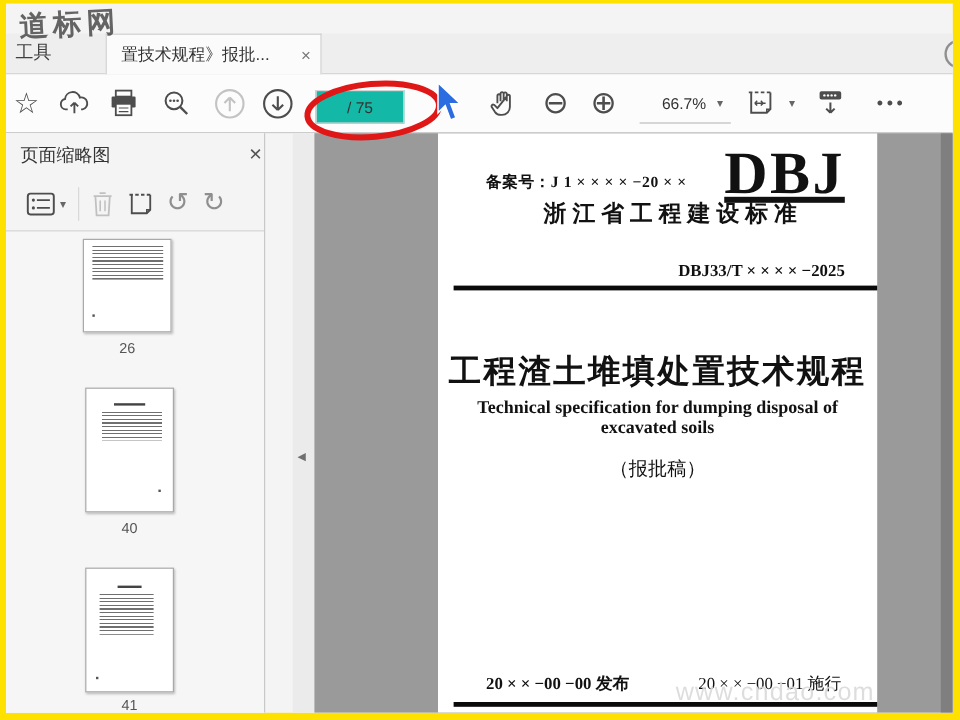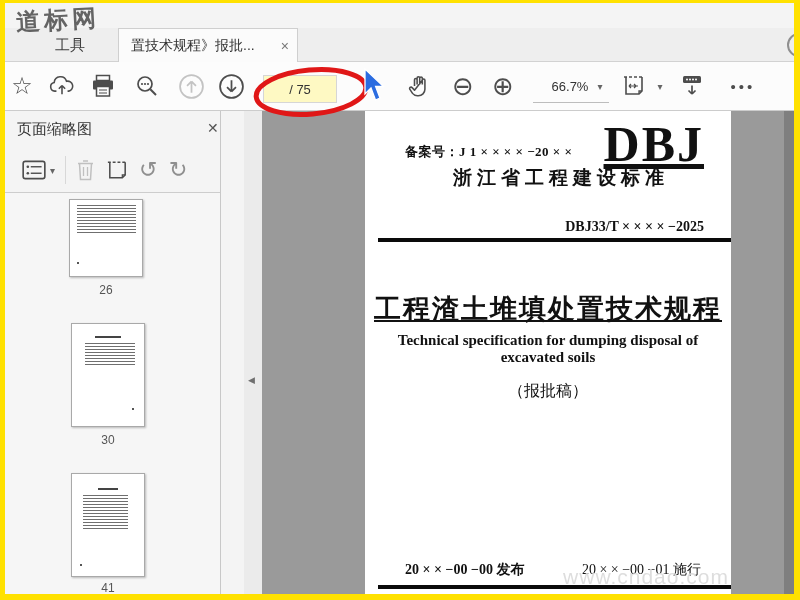--- a/index.html
+++ b/index.html
@@ -9,39 +9,39 @@
   
   .app { position:absolute; left:5px; top:3px; width:789px; height:591px; background:#f4f4f4; overflow:hidden; }
 
   
   .titlebar { position:absolute; left:0; top:0; width:100%; height:25px; background:#18790f; color:#fff;
               font-size:12px; line-height:25px; padding-left:4px; white-space:nowrap; overflow:hidden; }
 
   
   .tabbar { position:absolute; left:0; top:25px; width:100%; height:34px; background:#eeeeee;
             border-bottom:1px solid #d2d2d2; }
-  .tab-tools { position:absolute; left:8px; top:0; width:72px; height:46px; text-align:right;
-               font-size:15px; color:#404040; line-height:34px; cursor:default; }
+  .tab-tools { position:absolute; left:8px; top:0; width:72px; height:46px; text-align:left;
+               font-size:15px; color:#404040; line-height:34px; cursor:default;font-family:Liberation Mono, monospace; }
   .tab-doc { position:absolute; left:83px; top:0; width:180px; height:34px; background:#fbfbfb;
              border:1px solid #cfcfcf; border-bottom:none; display:flex; align-items:center;
-             padding:0 8px 0 12px; z-index:2;margin-left:30px; }
+             padding:0 8px 0 12px; z-index:2; }
   .tab-doc .lbl { flex:1; font-size:14px; color:#333; white-space:nowrap; overflow:hidden; }
   .tab-doc .x { color:#777; font-size:14px; padding-left:6px; cursor:pointer; }
   .tab-edge-circle { position:absolute; left:782px; top:5px; width:24px; height:24px;
                      border:2px solid #8f8f8f; border-radius:50%; background:transparent; }
 
   
   .toolbar { position:absolute; left:0; top:59px; width:100%; height:49px; background:#fcfcfc;
              border-bottom:1px solid #cccccc; }
   .tbi { position:absolute; top:0; height:48px; display:flex; align-items:center; justify-content:center;
          color:#4d4d4d; cursor:pointer; }
   .tbi.disabled { color:#c3c3c3; cursor:default; }
   .glyph26 { font-size:26px; line-height:1; font-family:"DejaVu Sans", sans-serif; }
   .star { font-size:24px; }
-  .pagefield { position:absolute; left:258px; top:13px; width:74px; height:28px; background:#fef9c3;
+  .pagefield { position:absolute; left:258px; top:13px; width:74px; height:28px; background:#14b8a6;
                border:1px solid #d6d6d6; font-size:13px; color:#333; text-align:center;
                font-family:"Liberation Sans", sans-serif; }
   .zoomtxt { position:absolute; left:534px; top:0; width:62px; height:48px; font-size:13px; color:#333;
              display:flex; align-items:center; justify-content:center; cursor:pointer; }
   .zoomline { position:absolute; left:528px; top:40px; width:76px; border-bottom:1px solid #bdbdbd; }
   .caret { font-size:10px; color:#666; }
   .dots { font-size:15px; letter-spacing:3px; color:#4d4d4d; }
 
   
   .bodyrow { position:absolute; left:0; top:108px; width:100%; height:483px; }
@@ -82,21 +82,21 @@
   .page { position:absolute; left:103px; top:0; width:366px; height:100%; background:#fff;
           font-family:"Liberation Serif","DejaVu Serif",serif; color:#111; }
   .doc-scroll { position:absolute; left:522px; top:0; width:10px; height:100%; background:#7f7f7f; }
 
   .rec-no { position:absolute; left:40px; top:32px; font-size:13px; font-weight:bold; letter-spacing:.5px; }
   .std-cat { position:absolute; left:88px; top:54px; font-size:19px; font-weight:bold; letter-spacing:5px; }
   .dbj { position:absolute; right:27px; top:4px; font-size:50px; font-weight:bold; letter-spacing:2px;text-decoration:underline; }
   .std-no { position:absolute; right:27px; top:108px; font-size:14px; font-weight:bold; }
   .rule1 { position:absolute; left:13px; right:0; top:127px; height:4px; background:#0a0a0a; }
   .title-cn { position:absolute; left:0; width:100%; top:180px; text-align:center; font-size:27px;
-              font-weight:bold; letter-spacing:2px;text-decoration:underline; }
+              font-weight:bold; letter-spacing:2px; }
   .title-en { position:absolute; left:0; width:100%; top:221px; text-align:center; font-size:15px;
               font-weight:bold; }
   .draft { position:absolute; left:0; width:100%; top:256px; text-align:center; font-size:16px;margin-top:14px; }
   .d-pub { position:absolute; left:40px; top:450px; font-size:14px; font-weight:bold; }
   .d-imp { position:absolute; right:30px; top:450px; font-size:14px; font-weight:normal; }
   .rule2 { position:absolute; left:13px; right:0; top:474px; height:4px; background:#0a0a0a; }
   .page-wm { position:absolute; right:2px; top:454px; font-size:21px; color:#dadada; opacity:.9;
              letter-spacing:1px; z-index:3; font-family:"Liberation Sans",sans-serif; }
 
   
@@ -232,21 +232,21 @@
           <div class="tlines" style="margin:5px 6px 0 7px;height:28px;"></div>
           <div class="tdot" style="left:7px;bottom:12px;"></div>
         </div>
         <div class="tlabel l39">26</div>
 
         <div class="thumb t40">
           <div class="thead" style="width:26px;margin-top:12px;"></div>
           <div class="tlines" style="margin:5px 9px 0 13px;height:24px;"></div>
           <div class="tdot" style="right:10px;bottom:16px;"></div>
         </div>
-        <div class="tlabel l40">30</div>
+        <div class="tlabel l40">40</div>
 
         <div class="thumb t41">
           <div class="thead" style="width:20px;margin-top:14px;"></div>
           <div class="tlines" style="margin:5px 16px 0 11px;height:34px;"></div>
           <div class="tdot" style="left:8px;bottom:10px;"></div>
         </div>
         <div class="tlabel l41">41</div>
 
         <div class="sb-scroll">
           <div class="sb-up">▲</div>

